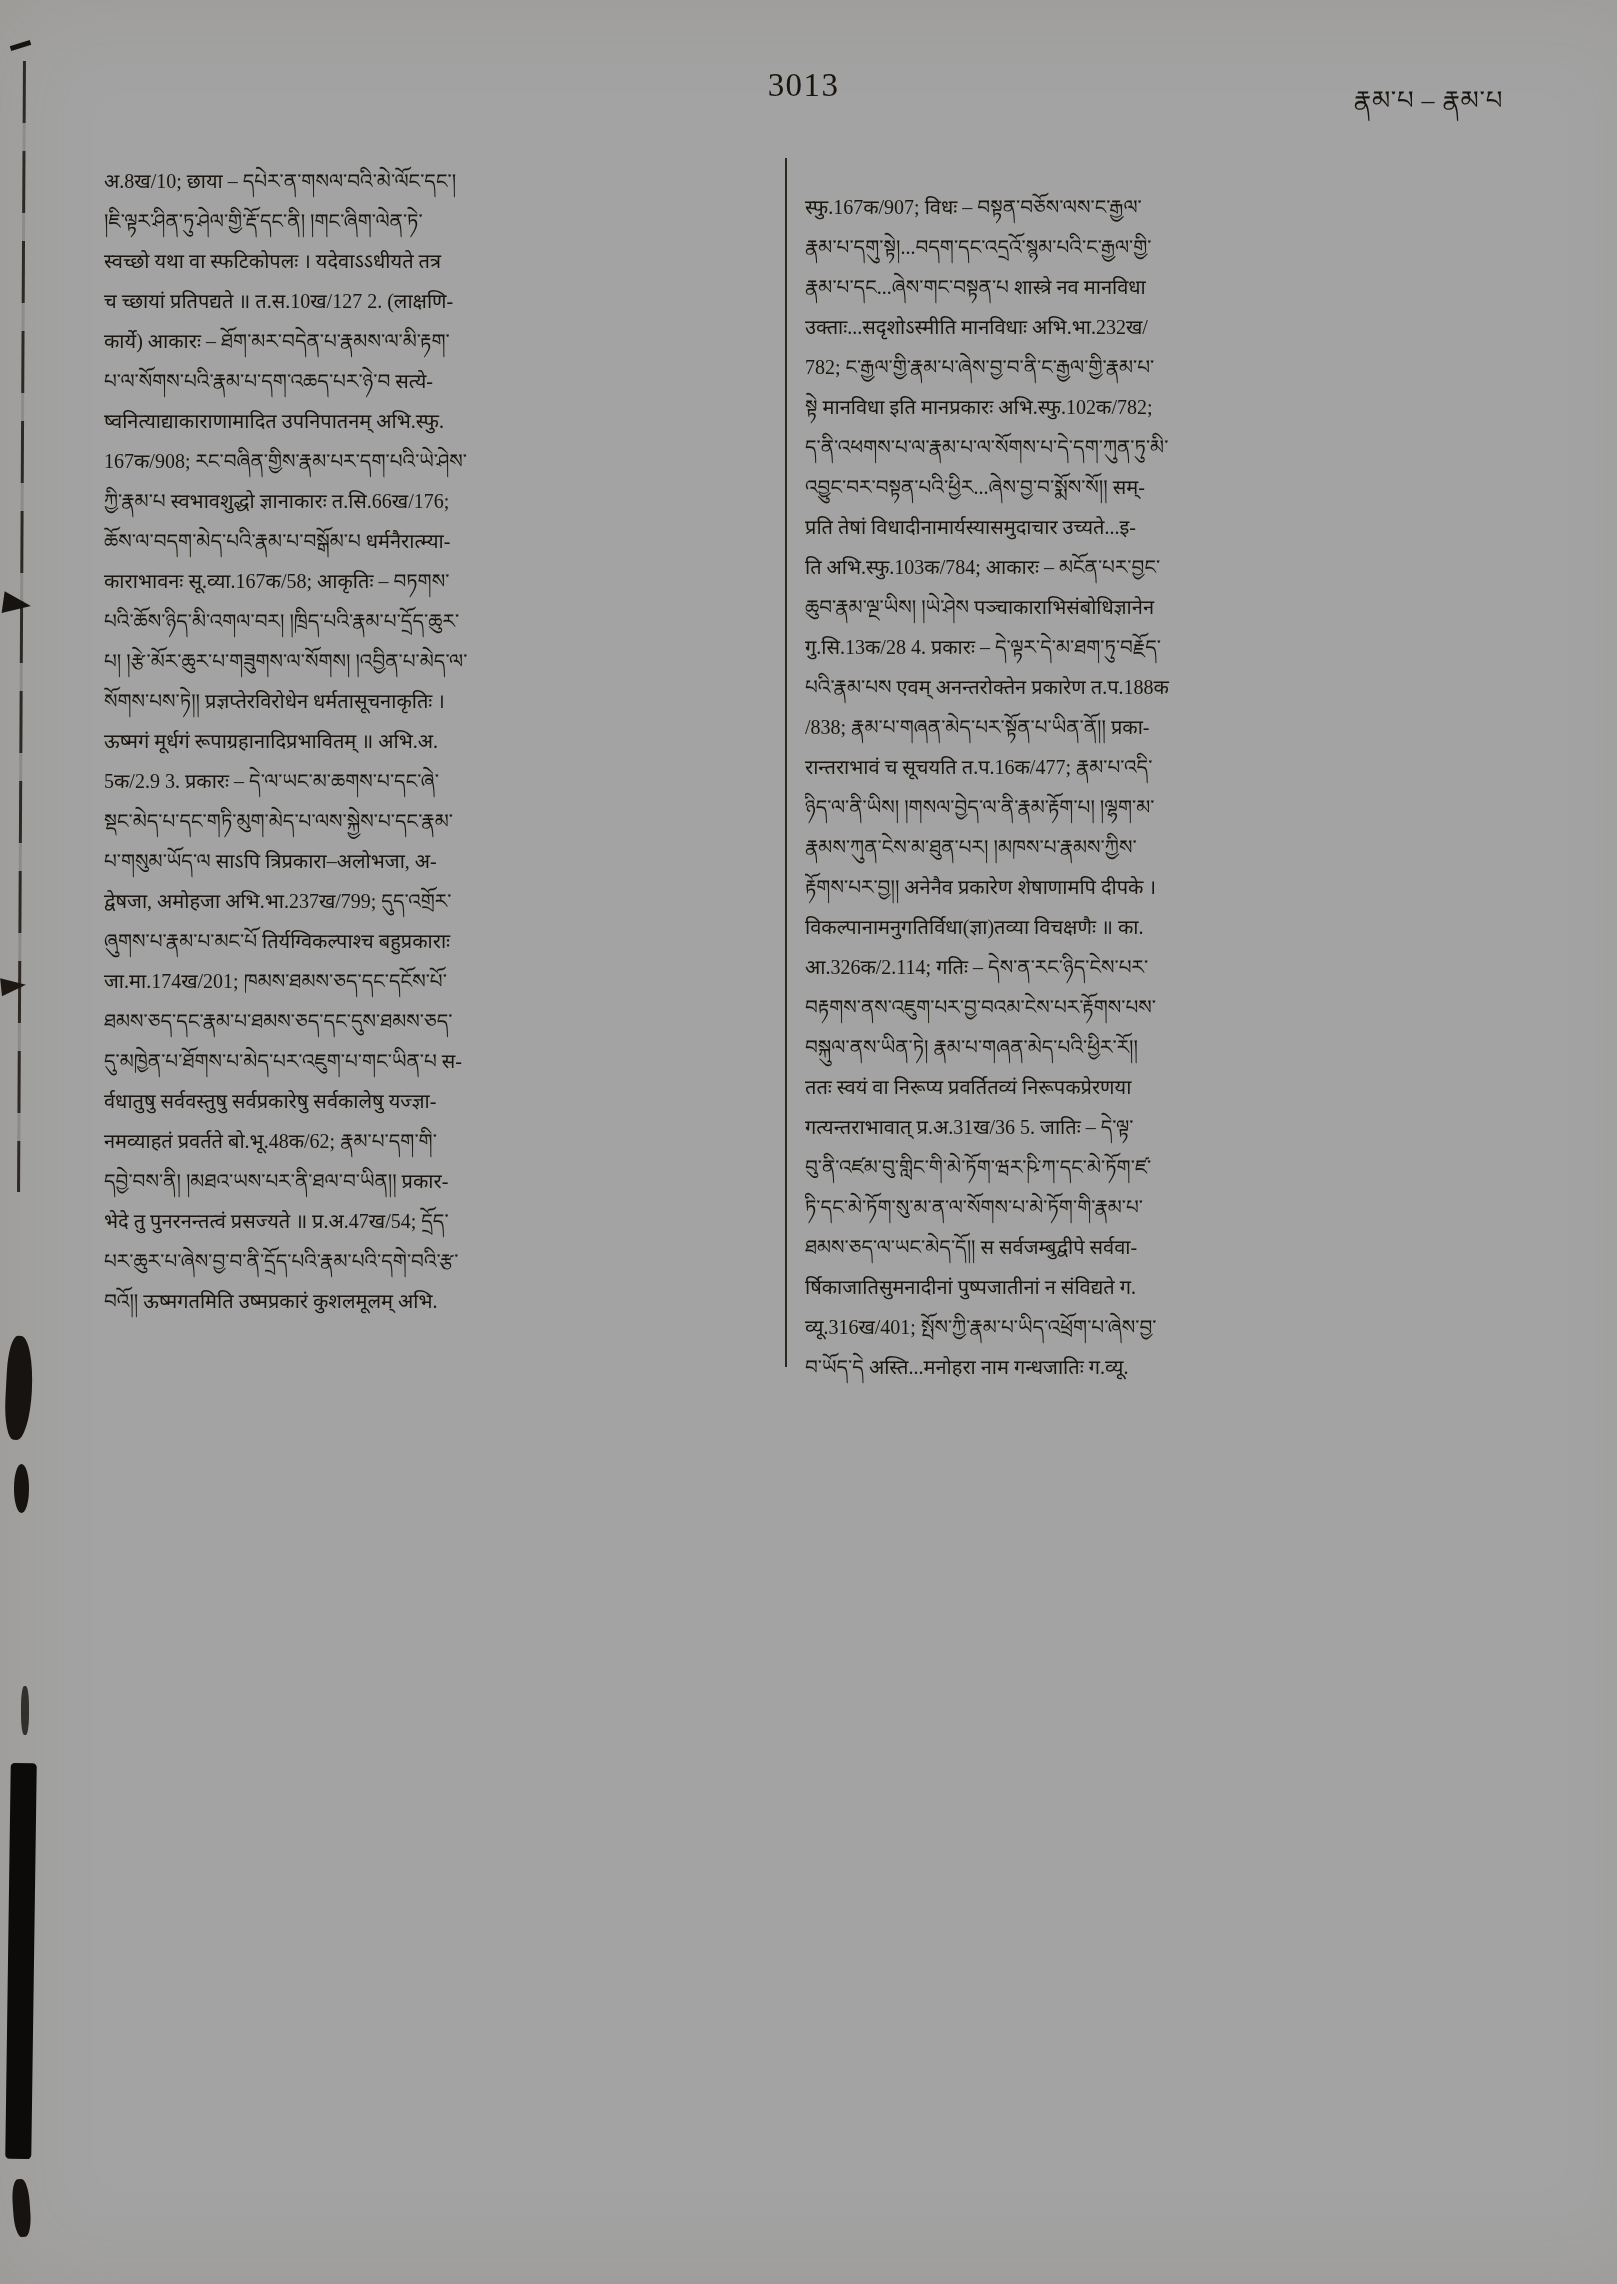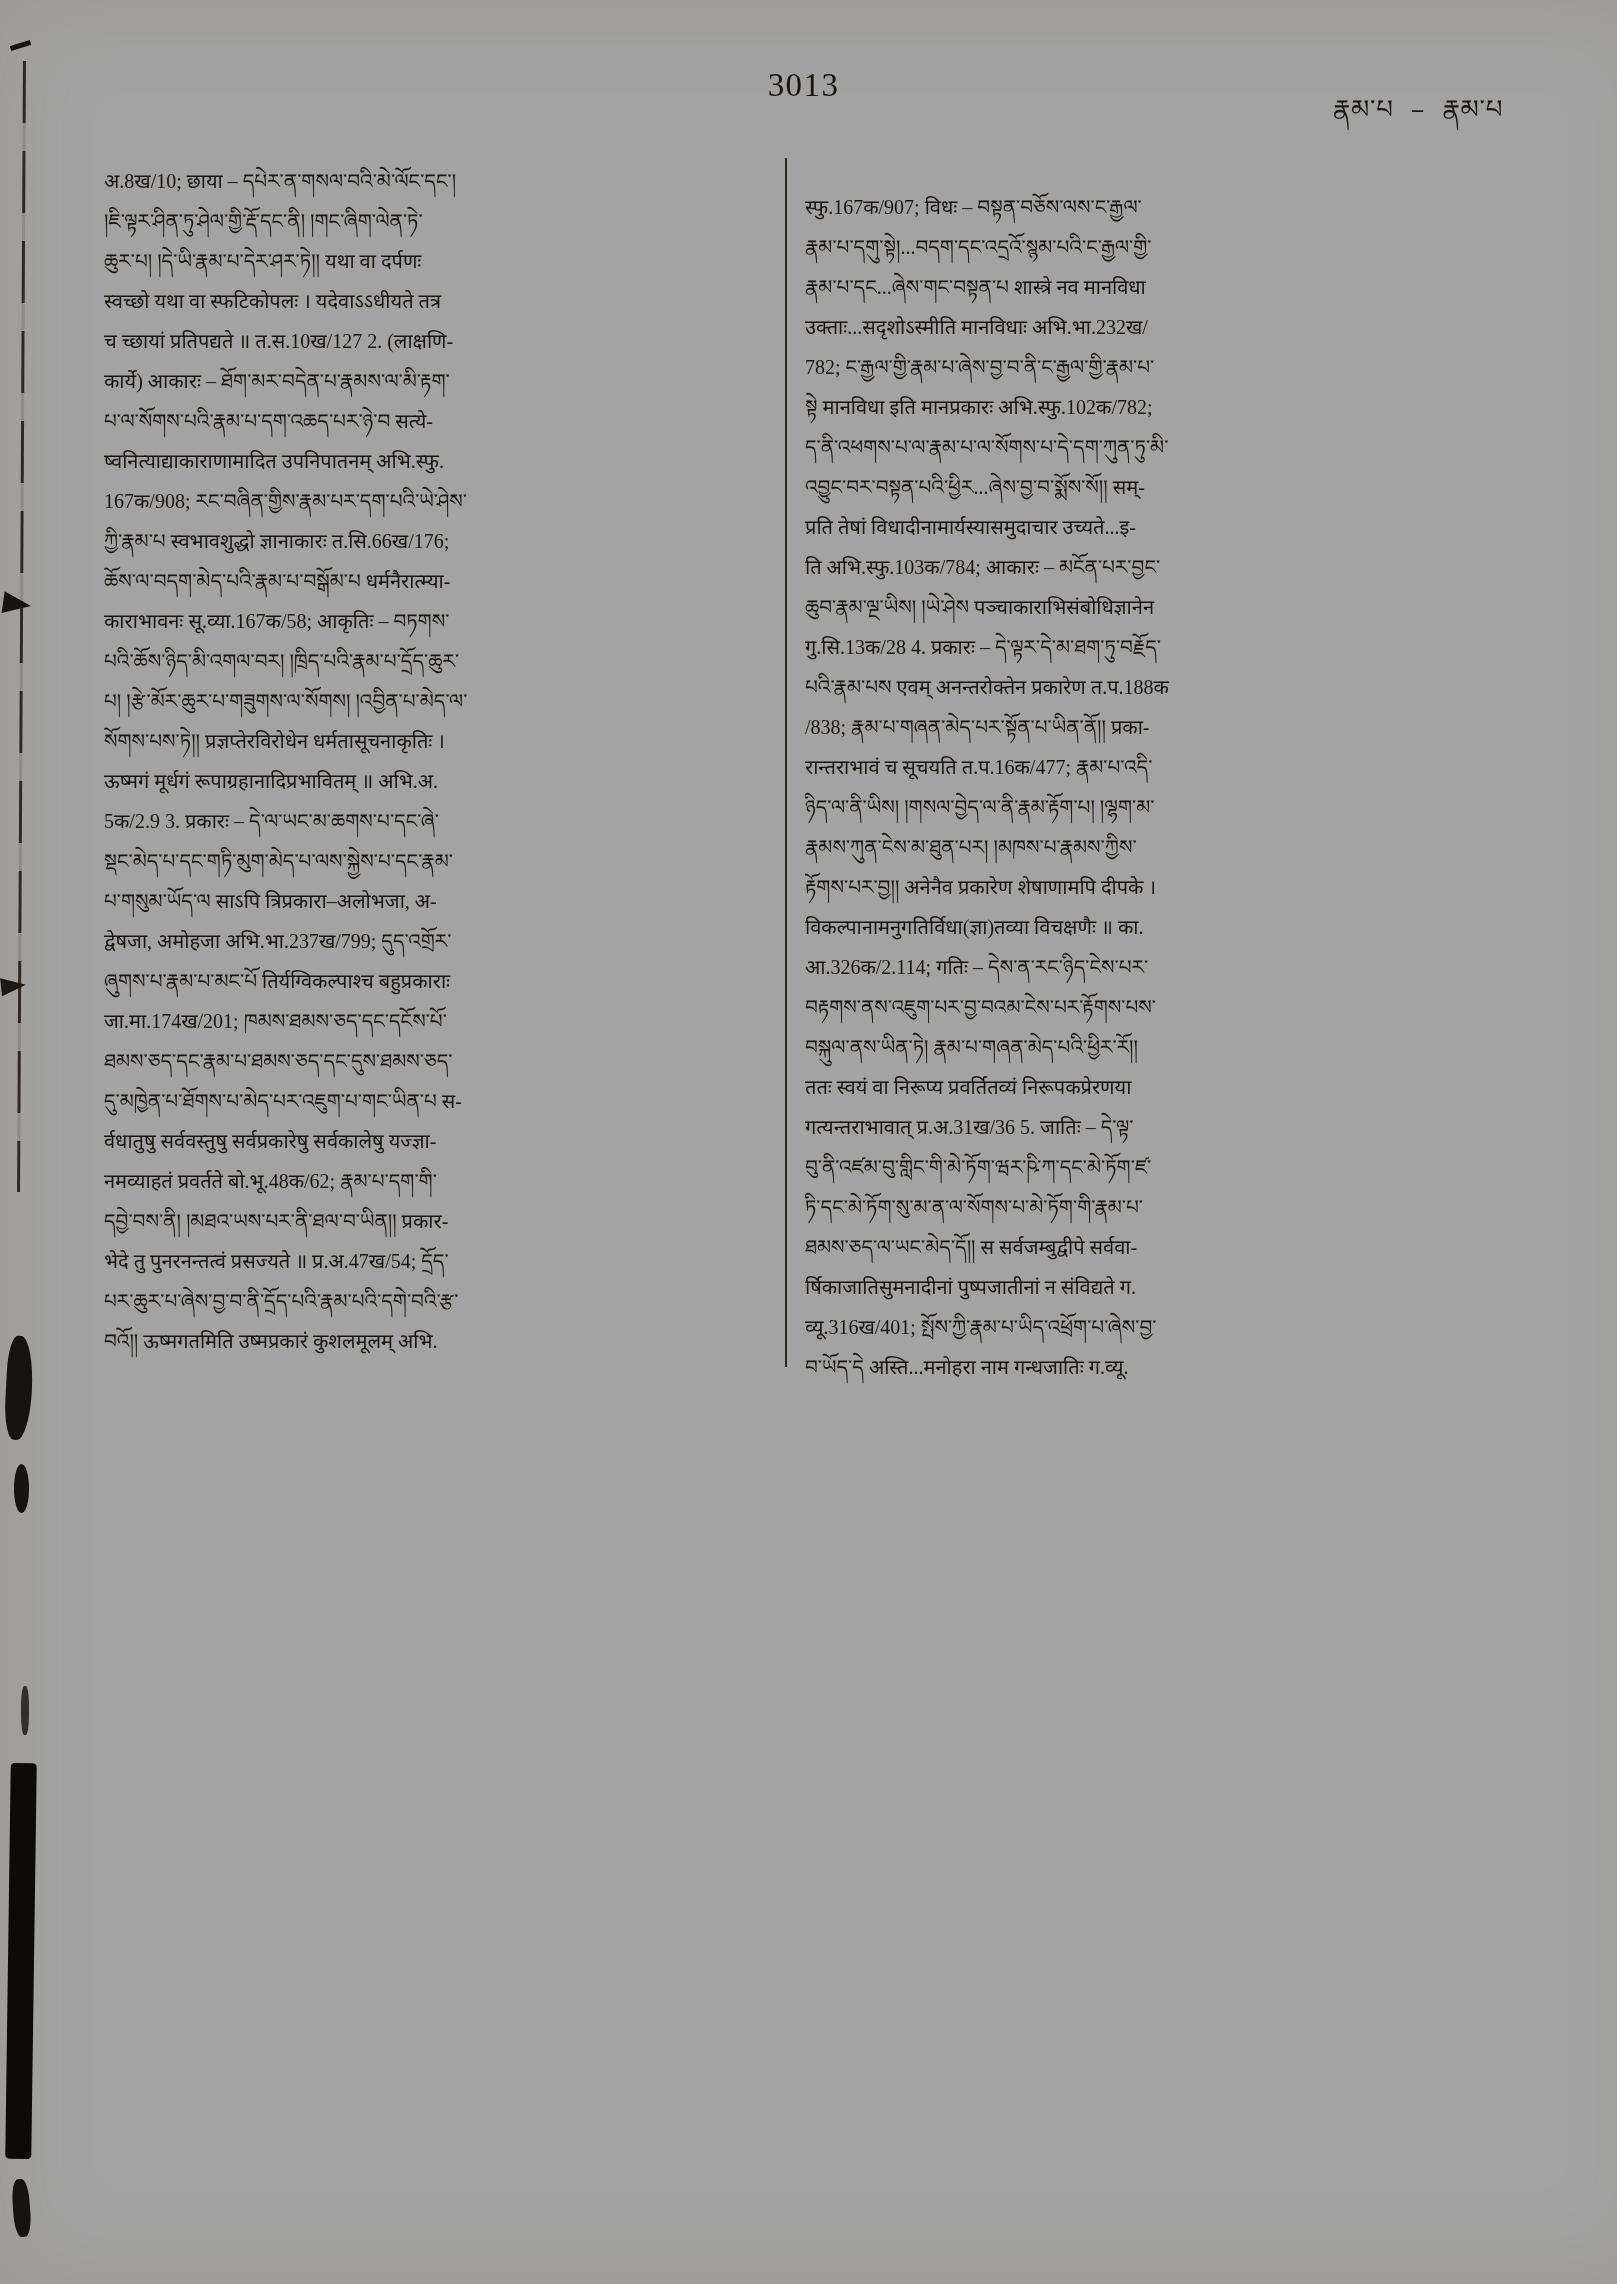--- a/index.html
+++ b/index.html
@@ -35,24 +35,23 @@
     position: absolute;
     left: 0;
     right: 0;
     text-align: center;
     font-size: 33px;
     letter-spacing: 1.4px;
   }
   .header-range {
     position: absolute;
     right: 0;
-    top: 13px;
+    top: 4px;
     font-size: 26px;
     letter-spacing: 0.7px;
-    font-family: Liberation Mono, monospace;
   }
 
   
   .column {
     position: absolute;
     top: 161px;
     width: 661px;
     font-size: 20px;
   }
   .column.left  { left: 104px; }
@@ -121,21 +120,20 @@
   </div>
 
   <div class="header">
     <div class="page-number">3013</div>
     <div class="header-range">རྣམ་པ – རྣམ་པ</div>
   </div>
 
   <div class="column left" id="col-left">
       <div class="text-line">अ.8ख/10; छाया – དཔེར་ན་གསལ་བའི་མེ་ལོང་དང་།</div>
       <div class="text-line">།ཇི་ལྟར་ཤིན་ཏུ་ཤེལ་གྱི་རྡོ་དང་ནི། །གང་ཞིག་ལེན་ཏེ་</div>
-      <div class="text-line">ཆུར་པ། །དེ་ཡི་རྣམ་པ་དེར་ཤར་ཏེ།། यथा वा दर्पणः</div>
       <div class="text-line">स्वच्छो यथा वा स्फटिकोपलः । यदेवाऽऽधीयते तत्र</div>
       <div class="text-line">च च्छायां प्रतिपद्यते ॥ त.स.10ख/127  2. (लाक्षणि-</div>
       <div class="text-line">कार्ये) आकारः – ཐོག་མར་བདེན་པ་རྣམས་ལ་མི་རྟག་</div>
       <div class="text-line">པ་ལ་སོགས་པའི་རྣམ་པ་དག་འཆད་པར་ཉེ་བ सत्ये-</div>
       <div class="text-line">ष्वनित्याद्याकाराणामादित उपनिपातनम् अभि.स्फु.</div>
       <div class="text-line">167क/908; རང་བཞིན་གྱིས་རྣམ་པར་དག་པའི་ཡེ་ཤེས་</div>
       <div class="text-line">ཀྱི་རྣམ་པ स्वभावशुद्धो ज्ञानाकारः त.सि.66ख/176;</div>
       <div class="text-line">ཆོས་ལ་བདག་མེད་པའི་རྣམ་པ་བསྒོམ་པ धर्मनैरात्म्या-</div>
       <div class="text-line">काराभावनः सू.व्या.167क/58; आकृतिः – བཏགས་</div>
       <div class="text-line">པའི་ཆོས་ཉིད་མི་འགལ་བར། །ཁྲིད་པའི་རྣམ་པ་དྲོད་ཆུར་</div>

